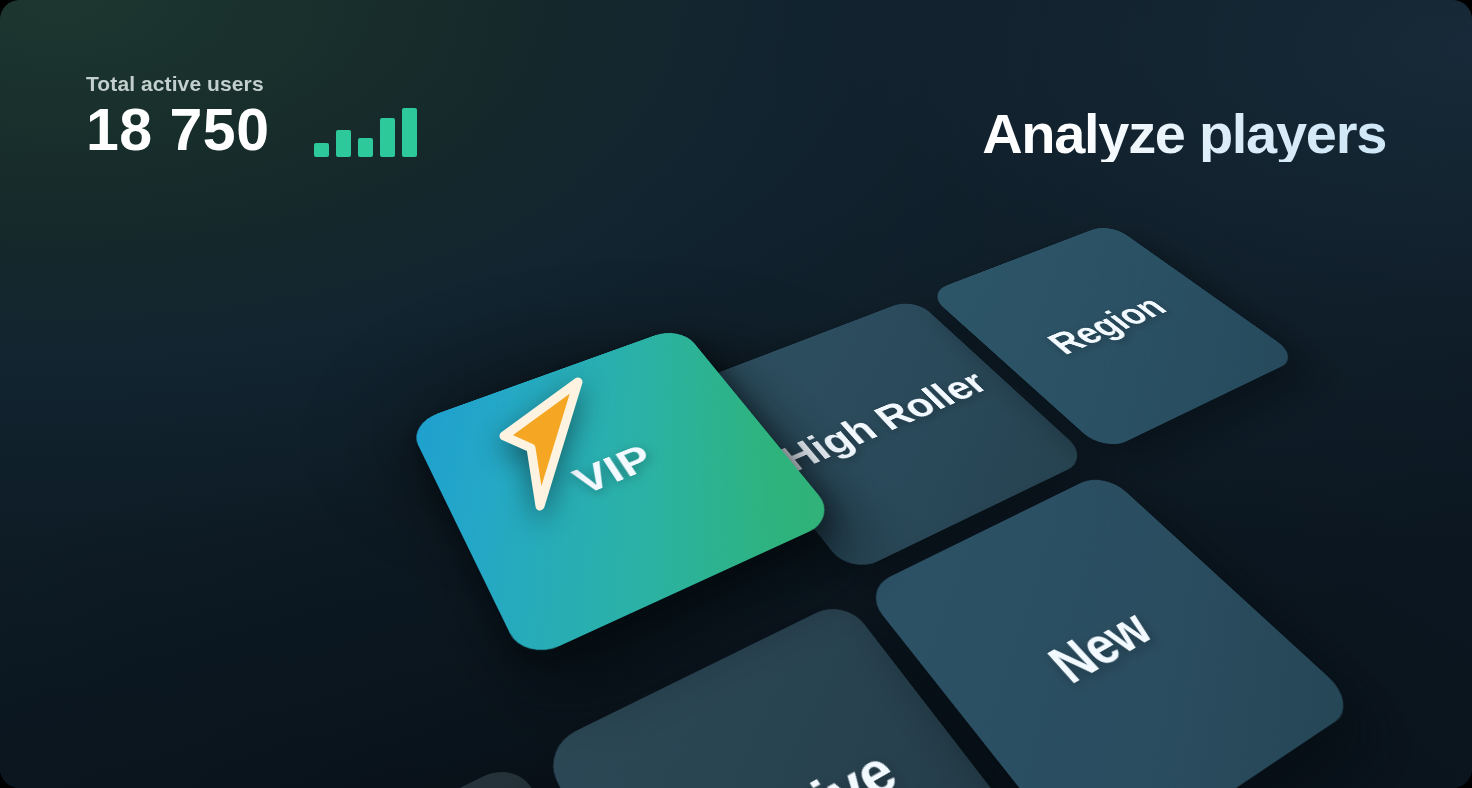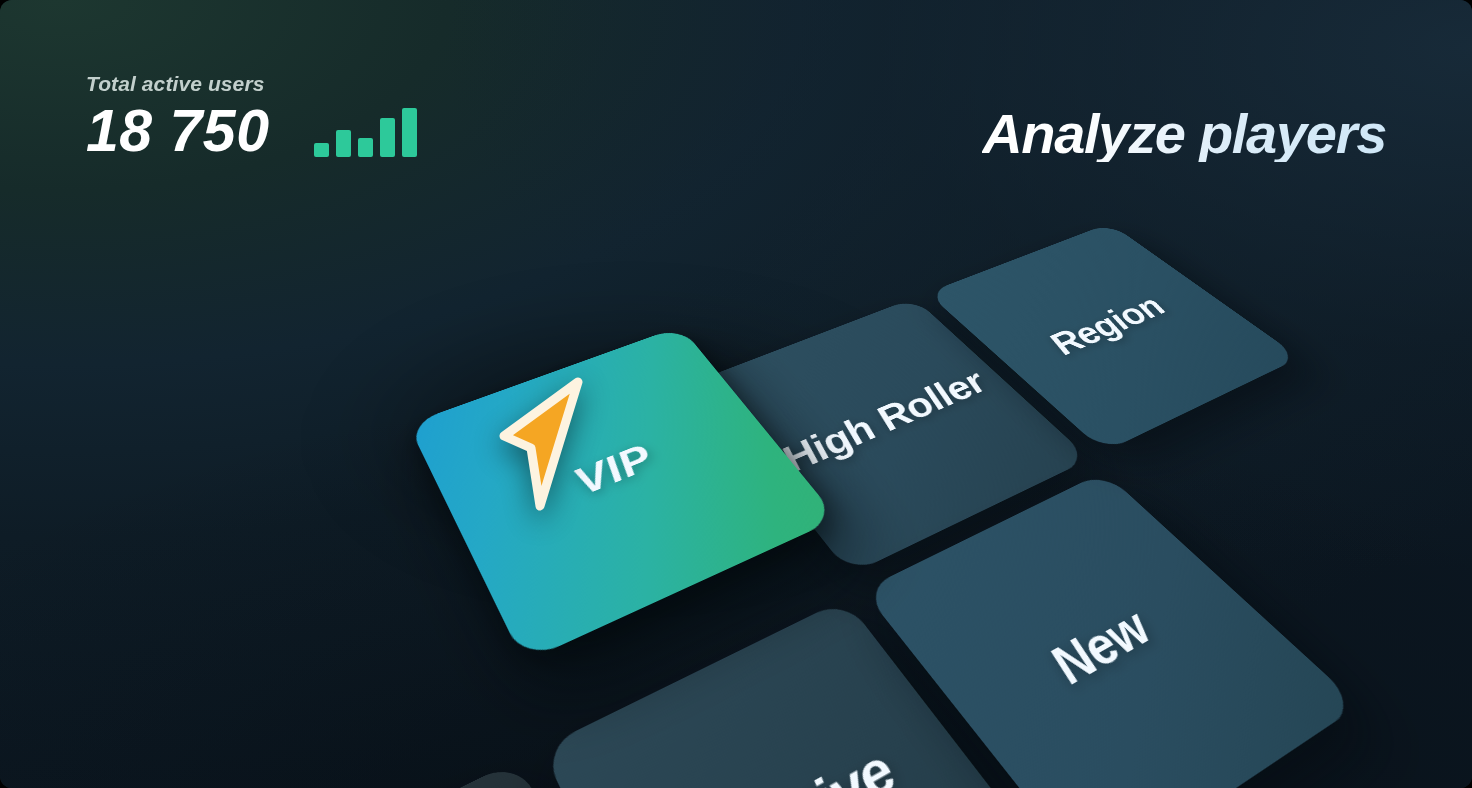--- a/index.html
+++ b/index.html
@@ -13,24 +13,23 @@
     height: 788px;
     overflow: hidden;
     font-family: "Liberation Sans", sans-serif;
   }
 
   
   #stage {
     position: relative;
     width: 1472px;
     height: 788px;
-    border-radius: 12px;
+    border-radius: 20px;
     overflow: hidden;
     background: #0e1c24;
-    font-style: italic;
   }
 
   
   .bg-base {
     position: absolute;
     inset: 0;
     background:
       radial-gradient(120% 110% at 4% 0%,
         #1d3730 0%,
         #162b2a 22%,
@@ -67,21 +66,21 @@
   .kpi-label {
     font-size: 21px;
     font-weight: 700;
     letter-spacing: 0.1px;
     color: #c2cfcc;
     margin: 0 0 6px 0;
     line-height: 1.1;
   }
   .kpi-row {
     display: flex;
-    align-items: center;
+    align-items: flex-start;
     gap: 45px;
   }
   .kpi-value {
     font-size: 59px;
     font-weight: 700;
     color: #ffffff;
     line-height: 1;
     letter-spacing: 0.5px;
     white-space: pre;
   }

